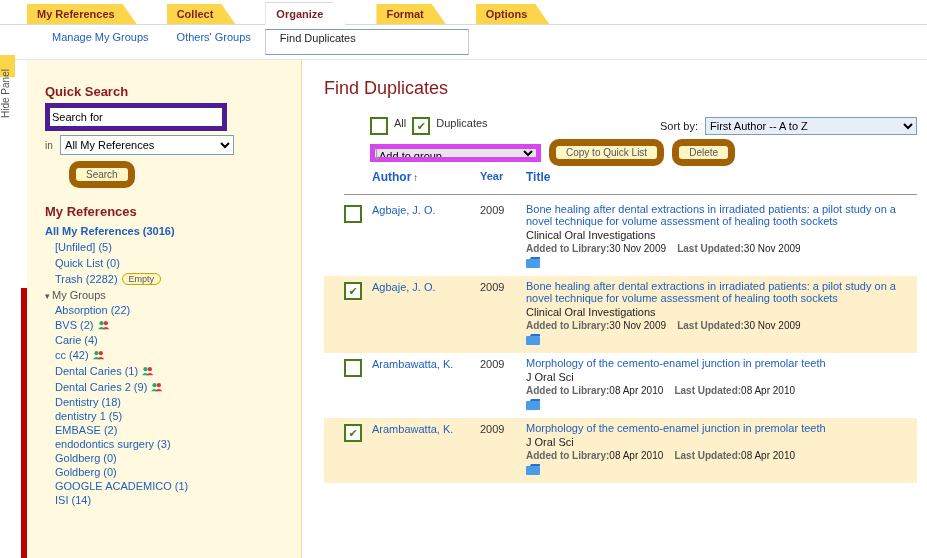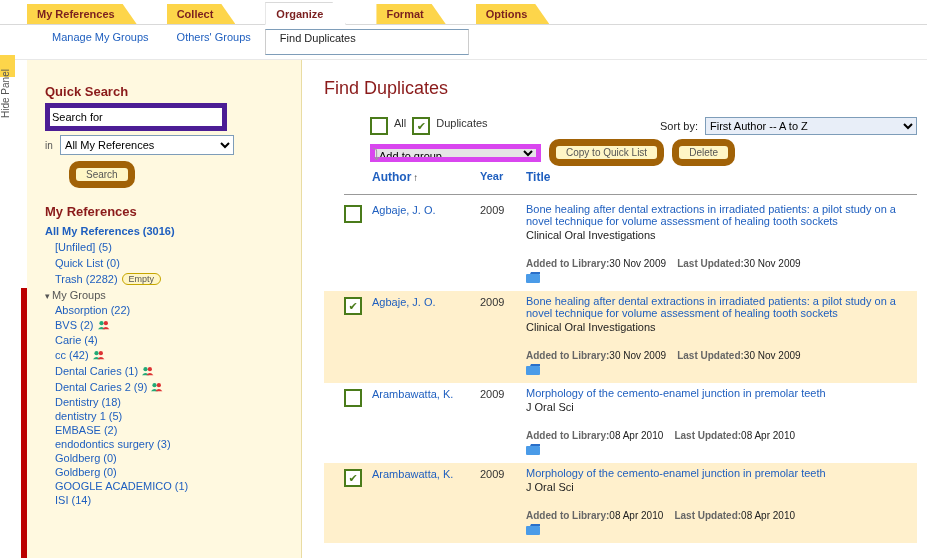--- a/index.html
+++ b/index.html
@@ -44,21 +44,21 @@
  .sort-ind{font-size:10px;color:#333;margin-left:2px}
  .arrowdown{position:absolute;margin-left:2px;margin-top:4px;color:#999;font-size:16px;line-height:8px}
  .row{display:flex;padding:4px 2px 6px 20px}
  .row.dup{background:#fff0cc}
  .row .rchk{width:28px;padding-top:2px}
  .row .rauth{width:108px;color:#1f5fbf;padding-top:1px;cursor:pointer}
  .row .ryr{width:46px;color:#333;padding-top:1px}
  .row .rtit{flex:1}
  .titlelink{color:#1f5fbf;cursor:pointer}
  .jnl{color:#222;margin-top:2px}
- .meta{color:#666;font-size:10px;margin-top:17px}
+ .meta{color:#666;font-size:10px;margin-top:2px}
  .meta b{color:#666;font-weight:bold}
  .meta .d{color:#222}
  .folder{width:14px;height:11px;display:inline-block;margin-top:3px}
  .folder svg{width:14px;height:11px}
  .empty-pill{border:1px solid #c6a600;background:#fff6c6;border-radius:8px;padding:0 6px;font-size:9px;color:#555;margin-left:4px;cursor:pointer}
 </style>
 </head>
 <body>
 
 <div class="yellowband"></div>

